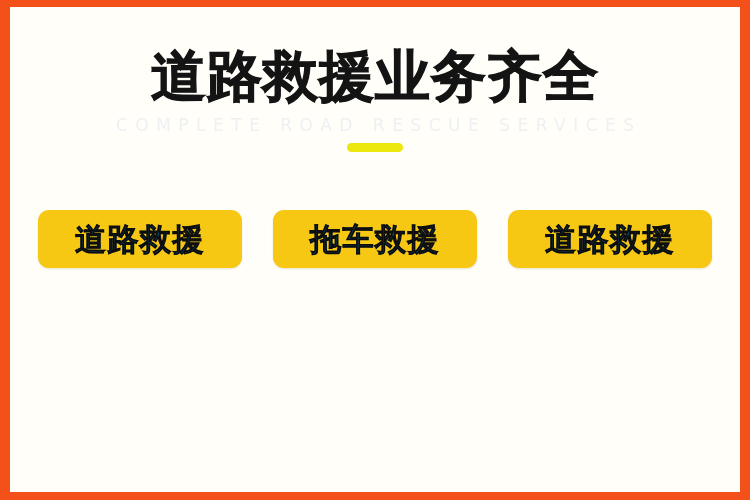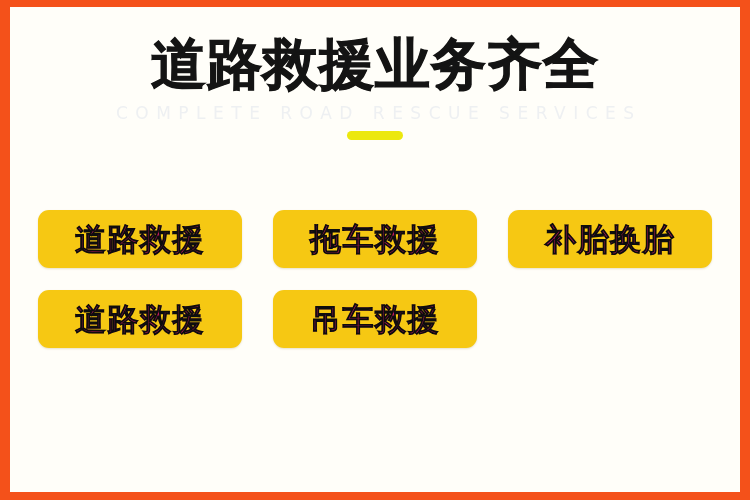--- a/index.html
+++ b/index.html
@@ -38,21 +38,21 @@
     bottom: 8px;
     background: #fffef9;
     z-index: 1;
   }
 
   
   .header {
     position: absolute;
     left: 0;
     right: 0;
-    top: 36px;
+    top: 48px;
     text-align: center;
     z-index: 3;
   }
 
   .main-title {
     font-family: "DejaVu Sans", "Liberation Sans", sans-serif;
     font-size: 55px;
     font-weight: bold;
     color: #141414;
     letter-spacing: 1px;
@@ -98,21 +98,21 @@
     column-gap: 31px;
     row-gap: 22px;
   }
 
   .svc-btn {
     display: flex;
     align-items: center;
     justify-content: center;
     background: #f6c813;
     border-radius: 11px;
-    color: #be185d;
+    color: #0c4a6e;
     font-family: "DejaVu Sans", "Liberation Sans", sans-serif;
     font-size: 31px;
     font-weight: bold;
     letter-spacing: 1.5px;
     line-height: 1;
     box-shadow: 0 1px 2px rgba(120, 95, 0, 0.18);
     cursor: pointer;
     user-select: none;
     -webkit-text-stroke: 0.7px #0d0d0d;
     white-space: nowrap;
@@ -134,18 +134,16 @@
     <h1 class="main-title">道路救援业务齐全</h1>
     <div class="sub-title">COMPLETE ROAD RESCUE SERVICES</div>
     <div class="divider-wrap">
       <div class="divider-bar"></div>
     </div>
   </div>
 
   <div class="grid">
     <div class="svc-btn">道路救援</div>
     <div class="svc-btn">拖车救援</div>
-    <div class="svc-btn">补胎换胎</div>
     <div class="svc-btn">道路救援</div>
-    <div class="svc-btn">吊车救援</div>
   </div>
 
 </div>
 
 </body></html>

